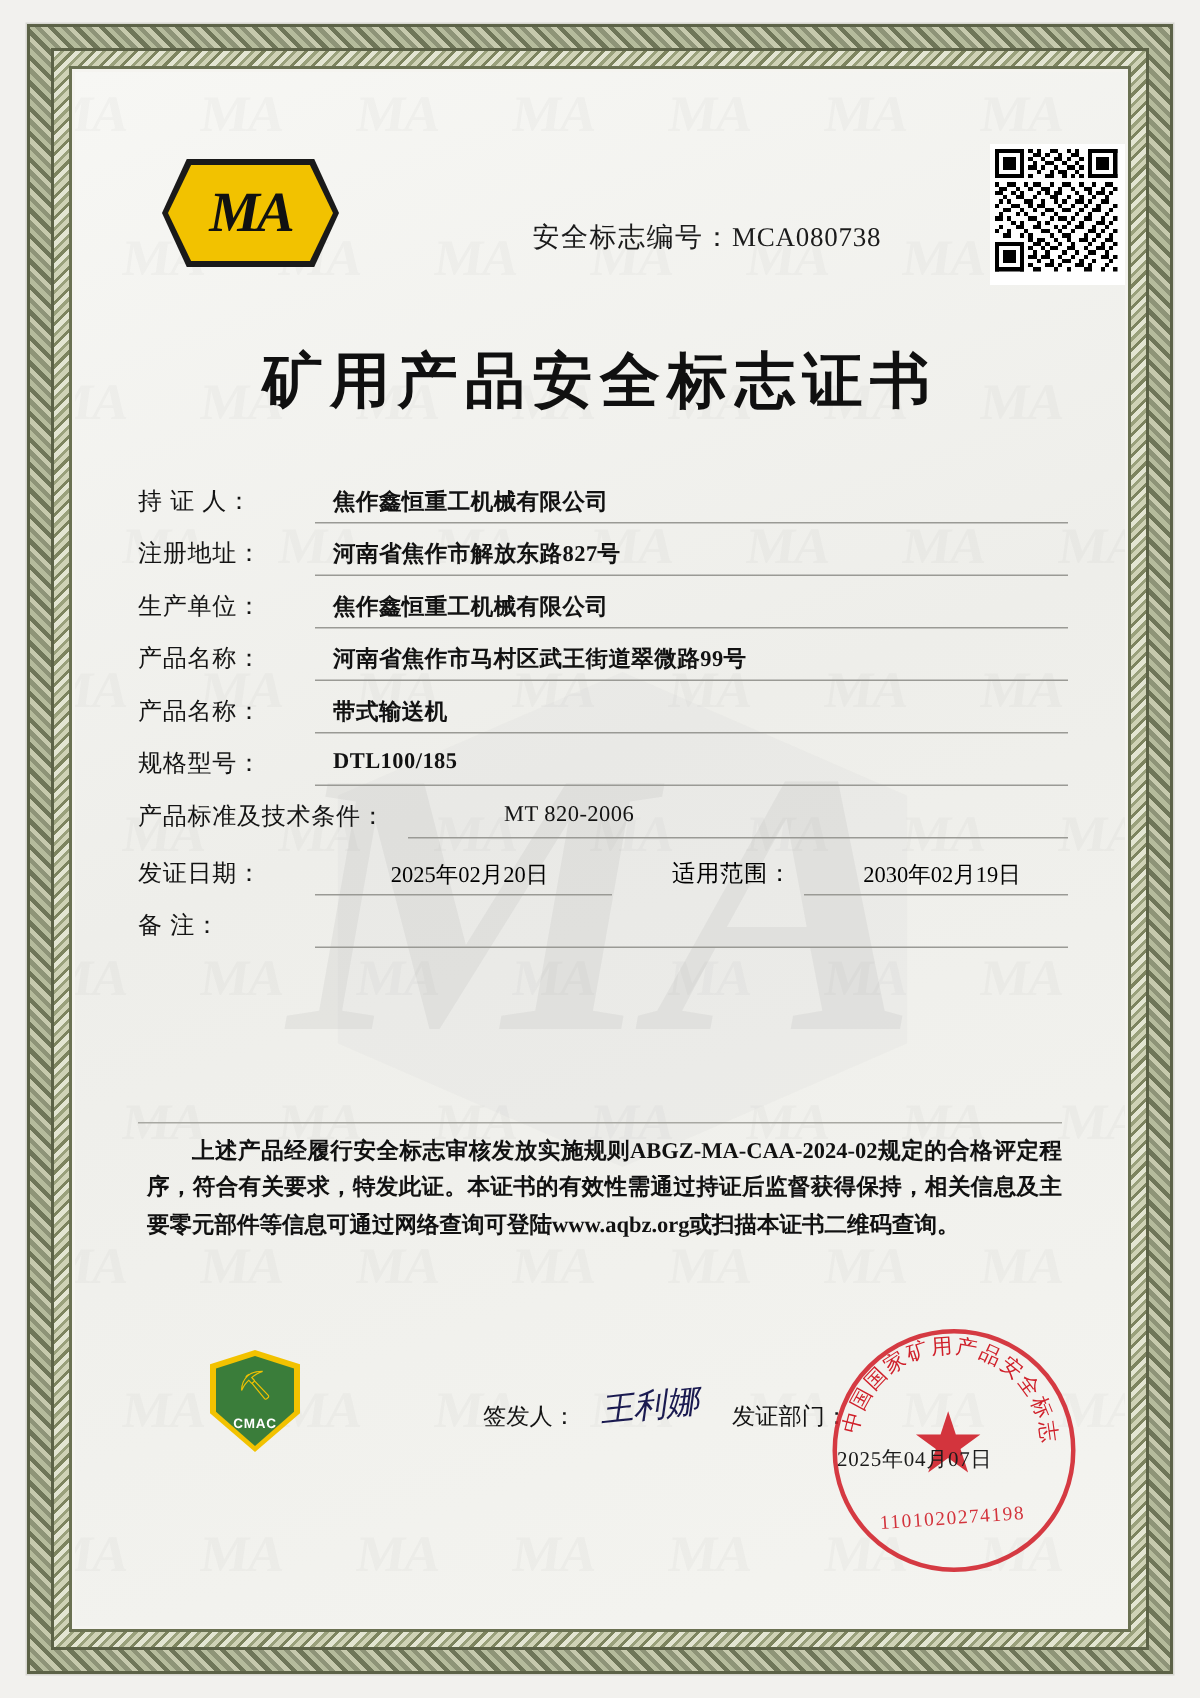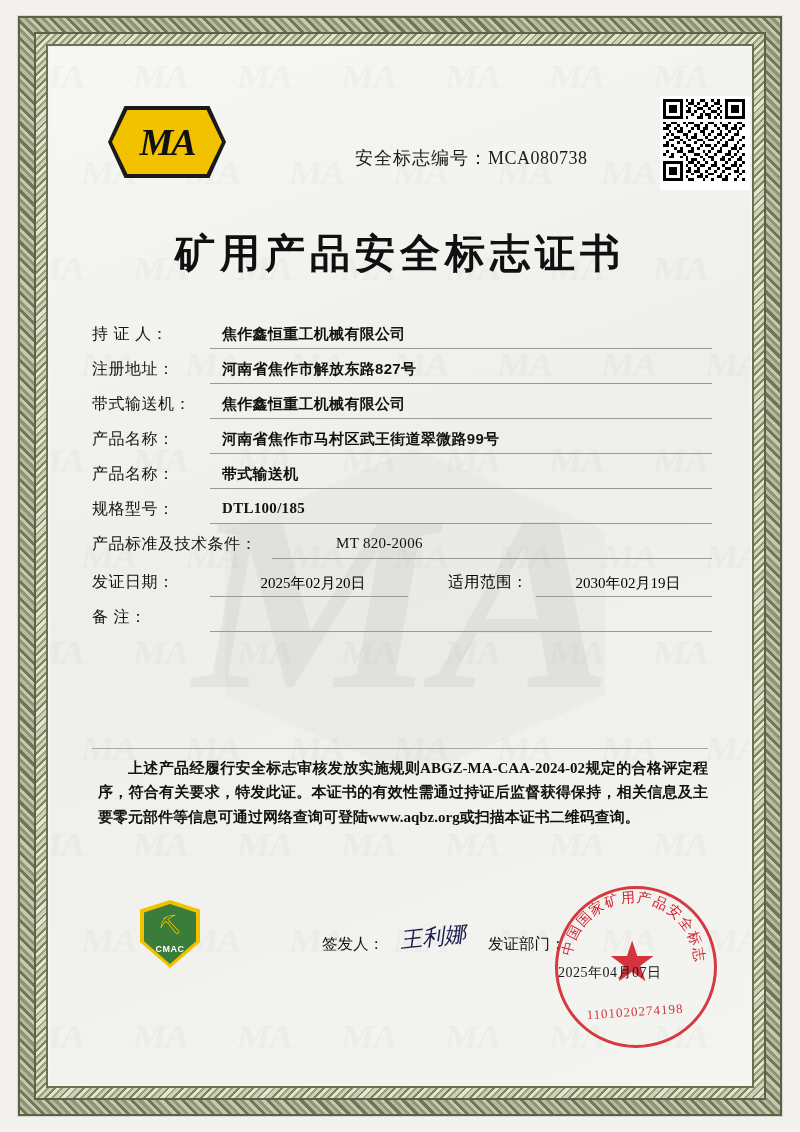--- a/index.html
+++ b/index.html
@@ -184,20 +184,21 @@
   }
   .val {
     flex: 1;
     font-size: 15px;
     color: #121212;
     border-bottom: 1px solid #9a9a95;
     padding: 0 0 3px 12px;
     min-height: 20px;
     font-weight: bold;
     letter-spacing: 0.3px;
+    font-family: Liberation Serif, serif;
   }
   .val.thin { font-weight: normal; }
   .val.mono {
     font-family: "Liberation Serif", serif;
     font-weight: bold;
   }
   .val.center-ind { padding-left: 64px; font-weight: normal; margin-top: 13px; }
 
   
   .row-date { height: 38px; }
@@ -680,21 +681,21 @@
         <div class="lbl">持 证 人：</div>
         <div class="val">焦作鑫恒重工机械有限公司</div>
       </div>
 
       <div class="row">
         <div class="lbl">注册地址：</div>
         <div class="val">河南省焦作市解放东路827号</div>
       </div>
 
       <div class="row">
-        <div class="lbl">带式输送机：</div>
+        <div class="lbl">生产单位：</div>
         <div class="val">焦作鑫恒重工机械有限公司</div>
       </div>
 
       <div class="row">
         <div class="lbl">产品名称：</div>
         <div class="val">河南省焦作市马村区武王街道翠微路99号</div>
       </div>
 
       <div class="row">
         <div class="lbl">产品名称：</div>

